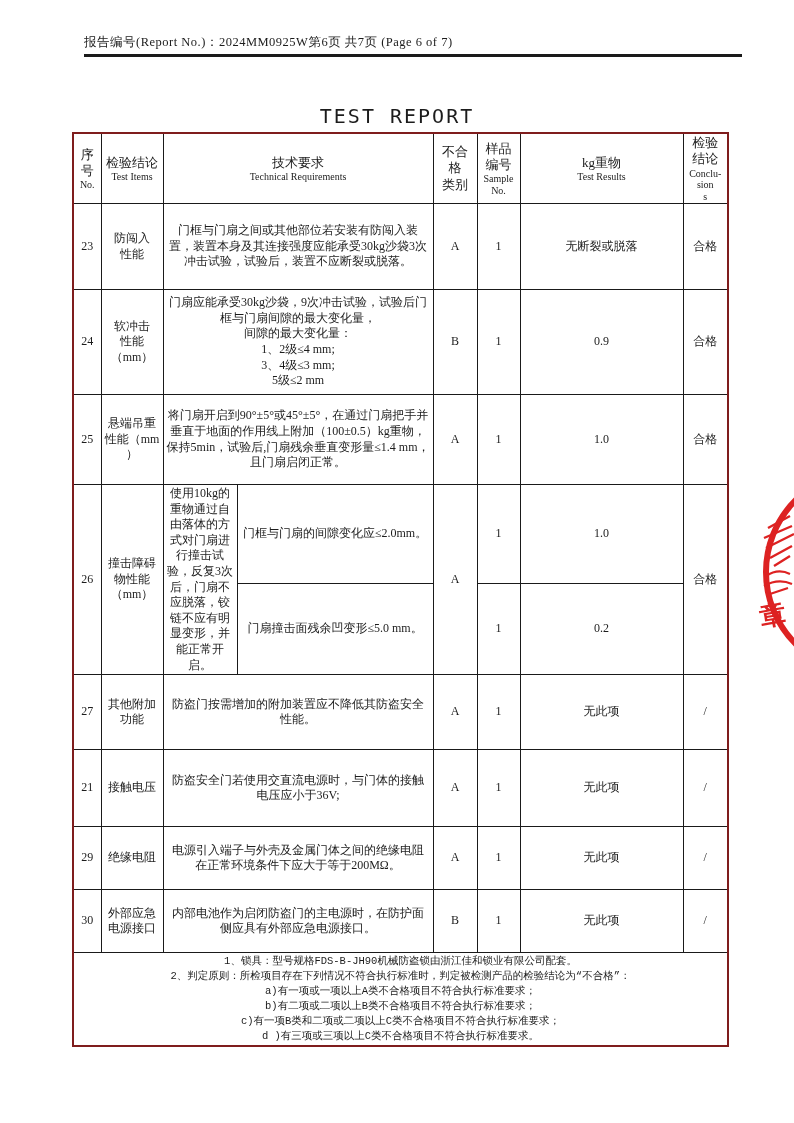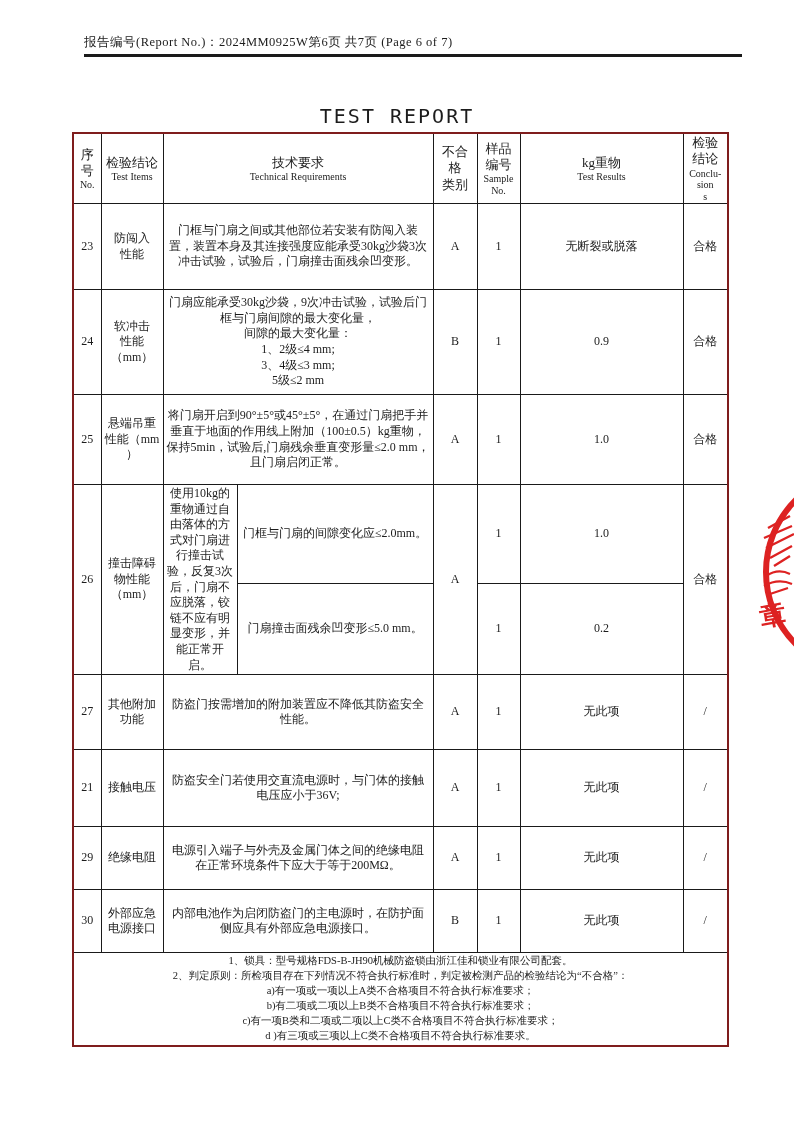--- a/index.html
+++ b/index.html
@@ -16,21 +16,21 @@
   
   table.report{position:absolute;left:72px;top:132px;width:655px;border-collapse:collapse;
                table-layout:fixed;border:2px solid #7f1d1d;}
   table.report td,table.report th{border:1px solid #1a1a1a;padding:1px 3px;
                text-align:center;vertical-align:middle;font-weight:normal;
                font-size:12px;line-height:1.3;overflow:hidden;}
   .hz{font-size:13px;line-height:1.25;white-space:pre-line;}
   .he{font-size:10px;line-height:1.15;white-space:pre-line;}
   .pre{white-space:pre-line;}
   .tl{text-align:left;}
-  .notes-cell{text-align:left;vertical-align:top;padding:2px 4px;}
+  .notes-cell{text-align:left;vertical-align:top;padding:2px 4px;font-family:Liberation Mono, monospace;}
   .note-line{font-size:10.5px;line-height:1.42;}
   
   .stamp{position:absolute;right:0;top:476px;width:44px;height:192px;overflow:hidden;}
 </style>
 </head>
 <body>
 
 <div class="page">
 
   <div class="page-header">
@@ -88,21 +88,21 @@
         <div class="hz">检验结论</div>
         <div class="he">Conclu-sion
 s</div>
       </th>
     </tr>
 
     <tr style="height:86px">
       <td>23</td>
       <td class="pre">防闯入
 性能</td>
-      <td colspan="2" class="pre">门框与门扇之间或其他部位若安装有防闯入装置，装置本身及其连接强度应能承受30kg沙袋3次冲击试验，试验后，门扇撞击面残余凹变形。</td>
+      <td colspan="2" class="pre">门框与门扇之间或其他部位若安装有防闯入装置，装置本身及其连接强度应能承受30kg沙袋3次冲击试验，试验后，装置不应断裂或脱落。</td>
       <td>A</td>
       <td>1</td>
       <td>无断裂或脱落</td>
       <td>合格</td>
     </tr>
 
     <tr style="height:105px">
       <td>24</td>
       <td class="pre">软冲击
 性能
@@ -116,21 +116,21 @@
       <td>1</td>
       <td>0.9</td>
       <td>合格</td>
     </tr>
 
     <tr style="height:90px">
       <td>25</td>
       <td class="pre">悬端吊重
 性能（mm
 ）</td>
-      <td colspan="2" class="pre">将门扇开启到90°±5°或45°±5°，在通过门扇把手并垂直于地面的作用线上附加（100±0.5）kg重物，保持5min，试验后,门扇残余垂直变形量≤2.0 mm，且门扇启闭正常。</td>
+      <td colspan="2" class="pre">将门扇开启到90°±5°或45°±5°，在通过门扇把手并垂直于地面的作用线上附加（100±0.5）kg重物，保持5min，试验后,门扇残余垂直变形量≤1.4 mm，且门扇启闭正常。</td>
       <td>A</td>
       <td>1</td>
       <td>1.0</td>
       <td>合格</td>
     </tr>
 
     <tr style="height:97px">
       <td rowspan="2">26</td>
       <td rowspan="2" class="pre">撞击障碍
 物性能

